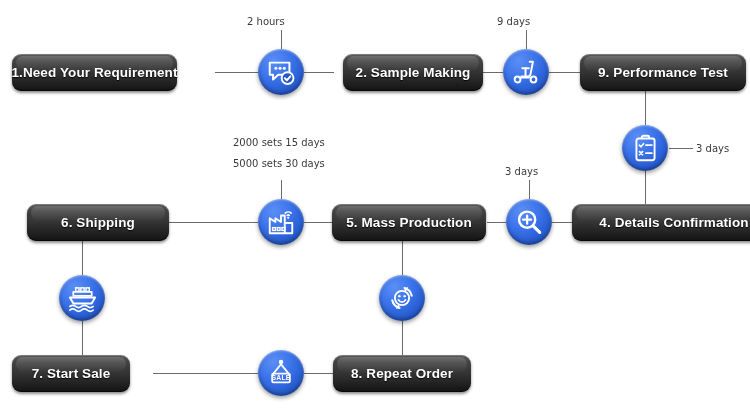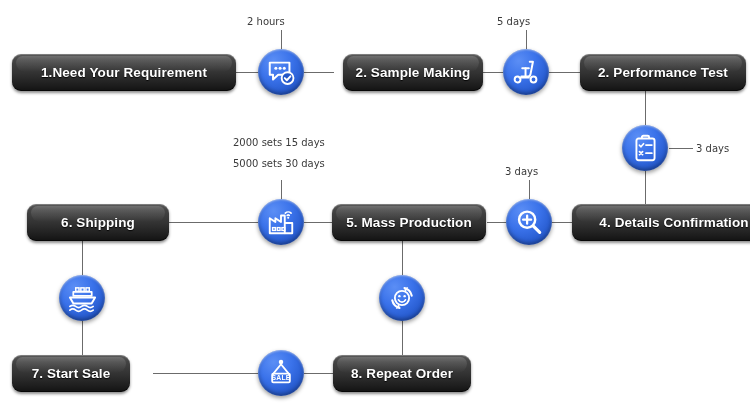--- a/index.html
+++ b/index.html
@@ -88,25 +88,25 @@
 
   <div class="line v" style="left:82px;top:240px;height:36px;"></div>
   <div class="line v" style="left:82px;top:321px;height:34px;"></div>
 
   <div class="line v" style="left:402px;top:240px;height:36px;"></div>
   <div class="line v" style="left:402px;top:321px;height:34px;"></div>
 
   <div class="line h" style="left:153px;top:373px;width:105px;"></div>
   <div class="line h" style="left:304px;top:373px;width:30px;"></div>
 
-  <div class="node" style="left:12px;top:54px;width:224px;height:37px;">1.Need Your Requirement</div>
+  <div class="node" style="left:12px;top:54px;width:165px;height:37px;">1.Need Your Requirement</div>
 
   <div class="node" style="left:343px;top:54px;width:140px;height:37px;">2. Sample Making</div>
 
-  <div class="node" style="left:580px;top:54px;width:166px;height:37px;">2. Performance Test</div>
+  <div class="node" style="left:580px;top:54px;width:166px;height:37px;">9. Performance Test</div>
 
   <div class="node" style="left:572px;top:204px;width:204px;height:37px;">4. Details Confirmation</div>
 
   <div class="node" style="left:332px;top:204px;width:154px;height:37px;">5. Mass Production</div>
 
   <div class="node" style="left:12px;top:204px;width:142px;height:37px;margin-left:15px;">6. Shipping</div>
 
   <div class="node" style="left:12px;top:355px;width:118px;height:37px;">7. Start Sale</div>
 
   <div class="node" style="left:333px;top:355px;width:138px;height:37px;">8. Repeat Order</div>
@@ -193,21 +193,21 @@
     <svg width="30" height="30" viewBox="0 0 32 32" fill="none" aria-hidden="true">
       <circle cx="16" cy="4.3" r="2.4" fill="#fff"></circle>
       <path d="M16 6.6L7.4 17.2M16 6.6l8.6 10.6" stroke="#fff" stroke-width="1.9" stroke-linecap="round"></path>
       <rect x="6.6" y="16.6" width="18.8" height="9.4" rx="1.2" stroke="#fff" stroke-width="2"></rect>
       <text x="16" y="23.9" text-anchor="middle" font-family="Liberation Sans, sans-serif" font-size="7.3" font-weight="bold" fill="#fff" letter-spacing="0.2">SALE</text>
     </svg>
   </div>
 
   <div class="label" style="left:247px;top:12px;">2 hours</div>
 
-  <div class="label" style="left:497px;top:12px;">5 days</div>
+  <div class="label" style="left:497px;top:12px;">9 days</div>
 
   <div class="label" style="left:696px;top:139px;">3 days</div>
 
   <div class="label" style="left:505px;top:162px;">3 days</div>
 
   <div class="label two" style="left:233px;top:132px;">
     <div>2000 sets 15 days</div>
     <div>5000 sets 30 days</div>
   </div>
 

